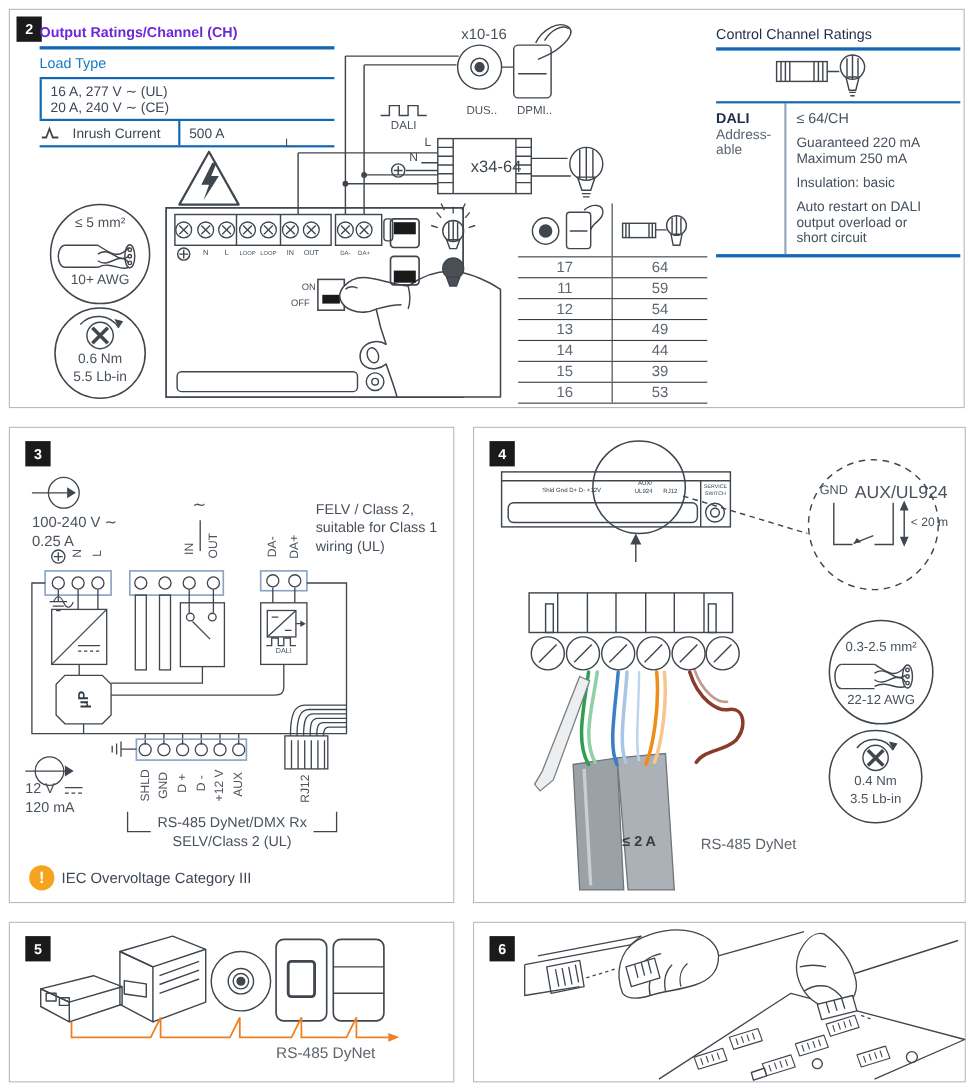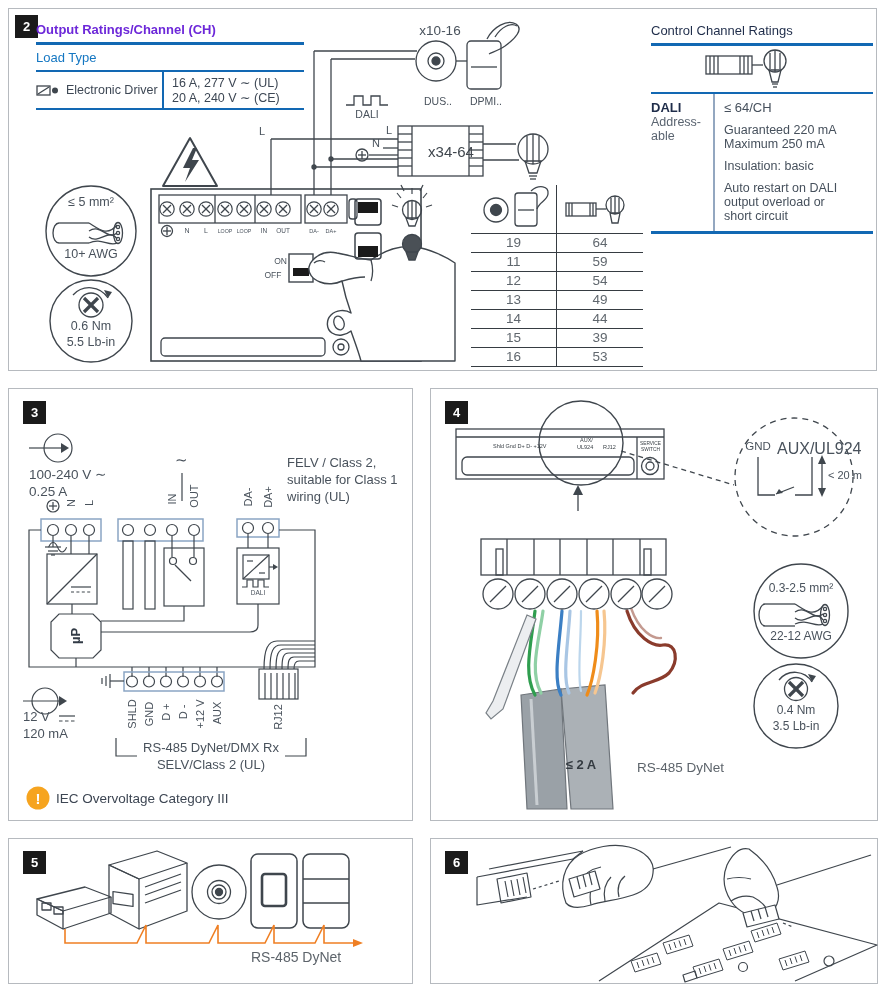--- a/index.html
+++ b/index.html
@@ -42,33 +42,34 @@
 
 <div class="page">
 
   <section class="panel" style="left:8px;top:8px;width:869px;height:363px">
     <div class="badge" style="left:6px;top:6px">2</div>
 
     <div class="rt">
       <div class="rt-title">Output Ratings/Channel (CH)</div>
       <div class="rt-load">Load Type</div>
       <div class="rt-row">
-        <div class="rt-l">
-          <svg width="24" height="14">
-            <g stroke="#3f464d" fill="none" stroke-width="1.3">
-              <rect x="1" y="3" width="13" height="9"></rect>
-                <path d="M2,11 L13,4"></path>
-              </g>
-            <circle cx="19" cy="7.5" r="3" fill="#3f464d"></circle>
-          </svg>
-          <span>Electronic Driver</span>
-        </div>
         <div class="rt-r">
           <div>16 A, 277 V ∼ (UL)</div>
           <div>20 A, 240 V ∼ (CE)</div>
+        </div>
+      </div>
+      <div class="rt-row">
+        <div class="rt-l">
+          <svg width="24" height="14">
+            <path d="M2,11 h4 l3,-8 l3,8 h5" stroke="#3f464d" fill="none" stroke-width="1.6"></path>
+          </svg>
+          <span>Inrush Current</span>
+        </div>
+        <div class="rt-r" style="display:flex;align-items:center">
+          <div>500 A</div>
         </div>
       </div>
     </div>
 
     <svg class="diagram" width="869" height="363">
       <defs>
         <g id="scr2" stroke="#3f464d" fill="none" stroke-width="1.2">
           <circle r="7.2"></circle>
             <line x1="-4" y1="-4" x2="4" y2="4"></line>
             <line x1="4" y1="-4" x2="-4" y2="4"></line>
@@ -262,21 +263,21 @@
               <circle cx="57" cy="20" r="9"></circle>
               <line x1="53" y1="13" x2="53" y2="27"></line>
                 <line x1="57" y1="11" x2="57" y2="29"></line>
                 <line x1="61" y1="13" x2="61" y2="27"></line>
               <path d="M52,28 L62,28 L60,38 L54,38 Z"></path>
             </g>
           </svg>
         </div>
       </div>
       <div class="cnt-row">
-          <div class="cnt-a">19</div>
+          <div class="cnt-a">17</div>
           <div class="cnt-b">64</div>
         </div>
       <div class="cnt-row">
           <div class="cnt-a">11</div>
           <div class="cnt-b">59</div>
         </div>
       <div class="cnt-row">
           <div class="cnt-a">12</div>
           <div class="cnt-b">54</div>
         </div>

